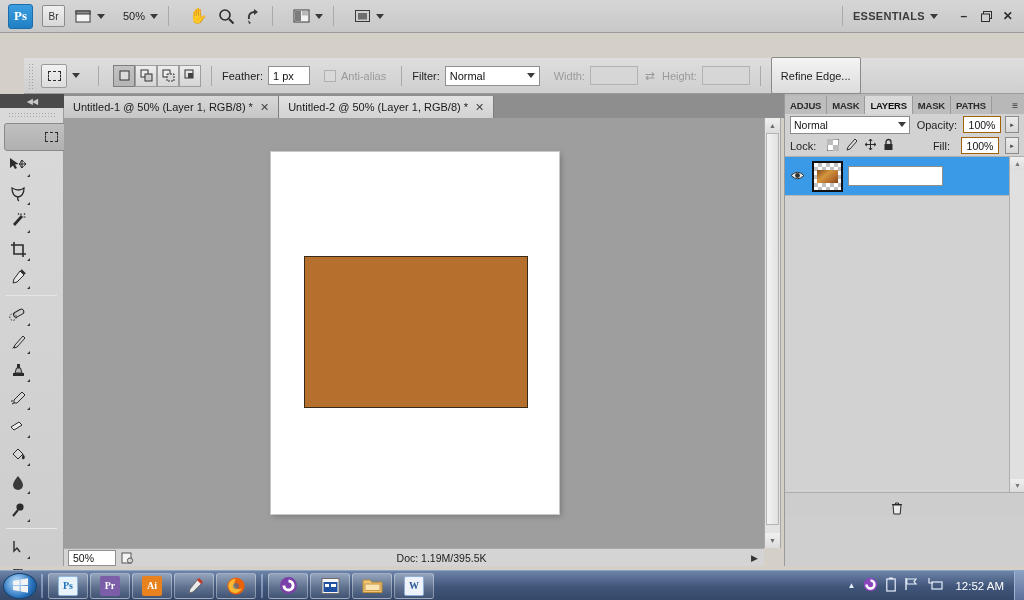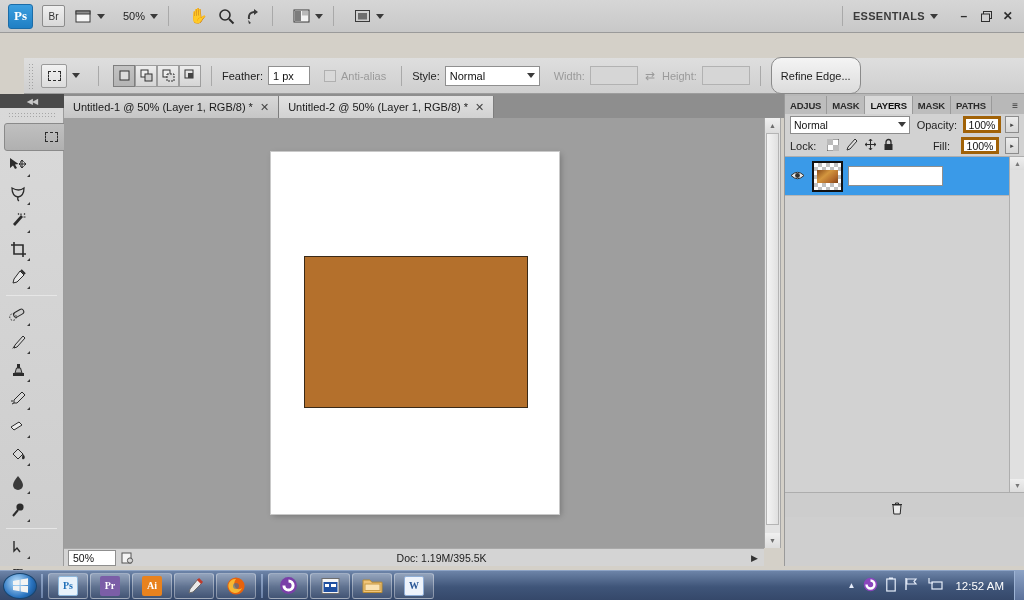--- a/index.html
+++ b/index.html
@@ -88,21 +88,21 @@
     font-size:11px;color:#111;padding:1px 4px;
     display:flex;align-items:center;
   }
   .fld.dim{ background:#d6d6d6;border-color:#b2b2b2; }
   .sel{
     height:20px;border:1px solid #8f8f8f;background:#fff;
     font-size:11px;color:#111;padding:0 4px;
     display:flex;align-items:center;justify-content:space-between;min-width:95px;
   }
   .btn3d{
-    height:37px;border:1px solid #8a8a8a;border-radius:10px;
+    height:37px;border:1px solid #8a8a8a;border-radius:2px;
     background:linear-gradient(#f4f4f4,#dcdcdc);
     font-size:11px;color:#1d1d1d;padding:0 9px;
     display:flex;align-items:center;
   }
 
   
   .tabstrip{
     position:absolute;left:64px;top:94px;width:720px;height:24px;
     background:#8e8e8e;display:flex;align-items:flex-end;
   }
@@ -212,21 +212,21 @@
     border-right:1px solid #9a9a9a;letter-spacing:-.2px;
   }
   .ptab.active{ background:#d9d9d9;color:#111; }
   .pmenu{ margin-left:auto;padding:0 6px;font-size:10px;color:#333;
           display:flex;align-items:center;height:18px;}
   .prow{ display:flex;align-items:center;height:21px;padding:0 5px;gap:4px;
          background:#d2d2d2;}
   .blend{ flex:1;height:18px;border:1px solid #8c8c8c;background:#fff;
     font-size:10.5px;color:#111;display:flex;align-items:center;
     justify-content:space-between;padding:0 3px;}
-  .numf{ width:38px;height:17px;border:3px solid #a16207;background:#fff;
+  .numf{ width:38px;height:17px;border:1px solid #a16207;background:#fff;
     font-size:10.5px;color:#111;display:flex;align-items:center;justify-content:center;}
   .arrbox{ width:14px;height:17px;border:1px solid #8c8c8c;
     background:linear-gradient(#ececec,#d6d6d6);
     display:flex;align-items:center;justify-content:center;font-size:7px;color:#444;}
   .lockrow{ display:flex;align-items:center;height:22px;padding:0 5px;gap:6px;
             background:#d2d2d2;border-bottom:1px solid #aeaeae;}
   .lk{ font-size:11px;color:#2d2d2d; }
   .layerlist{ position:relative;height:336px;background:#d2d2d2;
               border-bottom:1px solid #adadad;}
   .layer{
@@ -399,21 +399,21 @@
 
     <div class="vsep"></div>
     <span class="lbl">Feather:</span>
     <div class="fld" style="width:42px">1 px</div>
 
     <div style="width:14px"></div>
     <span style="display:inline-block;width:12px;height:12px;border:1px solid #b0b0b0;background:#d9d9d9;margin-right:5px"></span>
     <span class="lbl dim">Anti-alias</span>
 
     <div class="vsep"></div>
-    <span class="lbl">Style:</span>
+    <span class="lbl">Filter:</span>
     <div class="sel">
       <span>Normal</span>
       <span class="caret" style="margin-left:12px"></span>
     </div>
 
     <div style="width:14px"></div>
     <span class="lbl dim">Width:</span>
     <div class="fld dim" style="width:48px"></div>
     <span style="margin:0 7px;font-size:12px;color:#9a9a9a">⇄</span>
     <span class="lbl dim">Height:</span>

